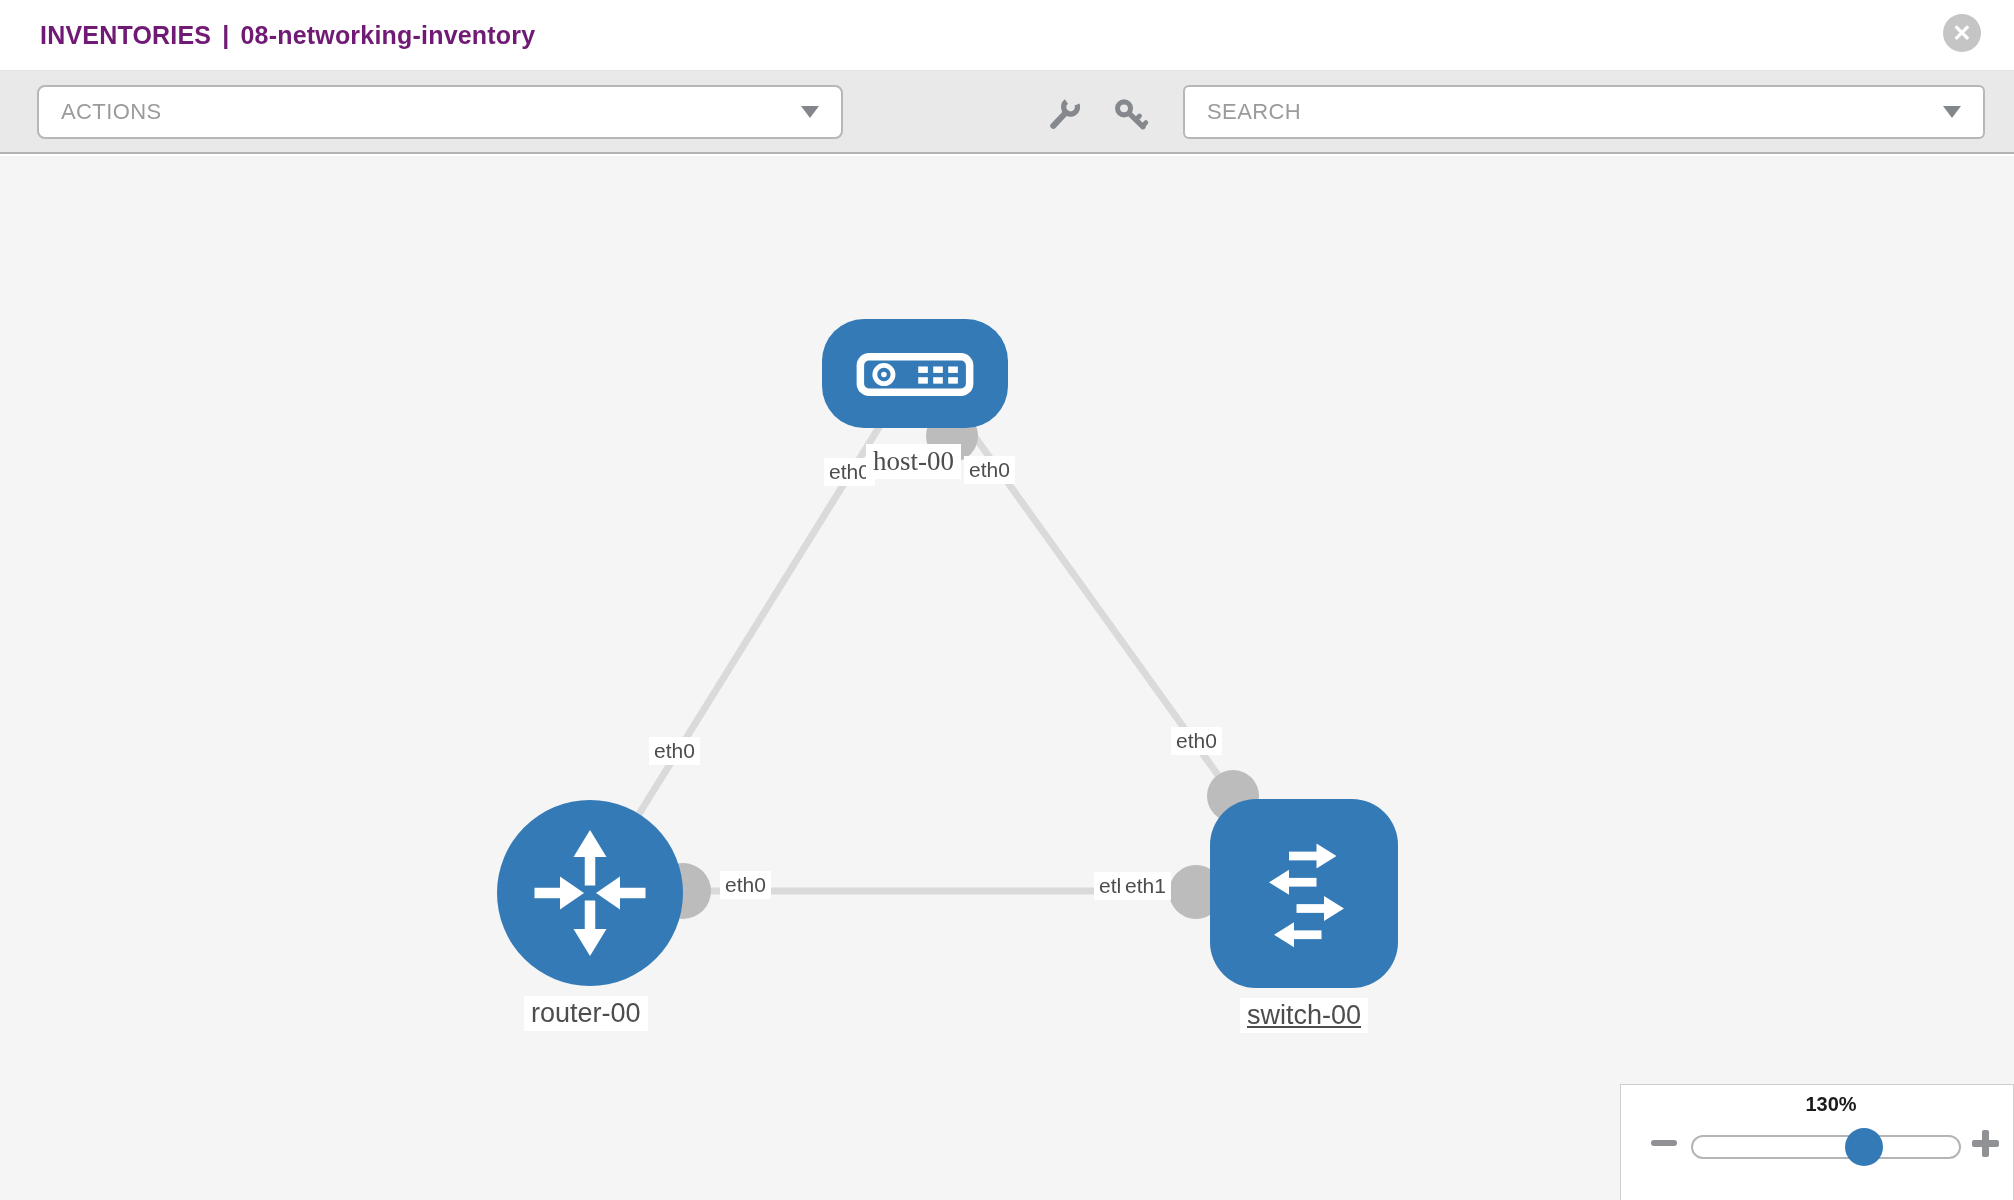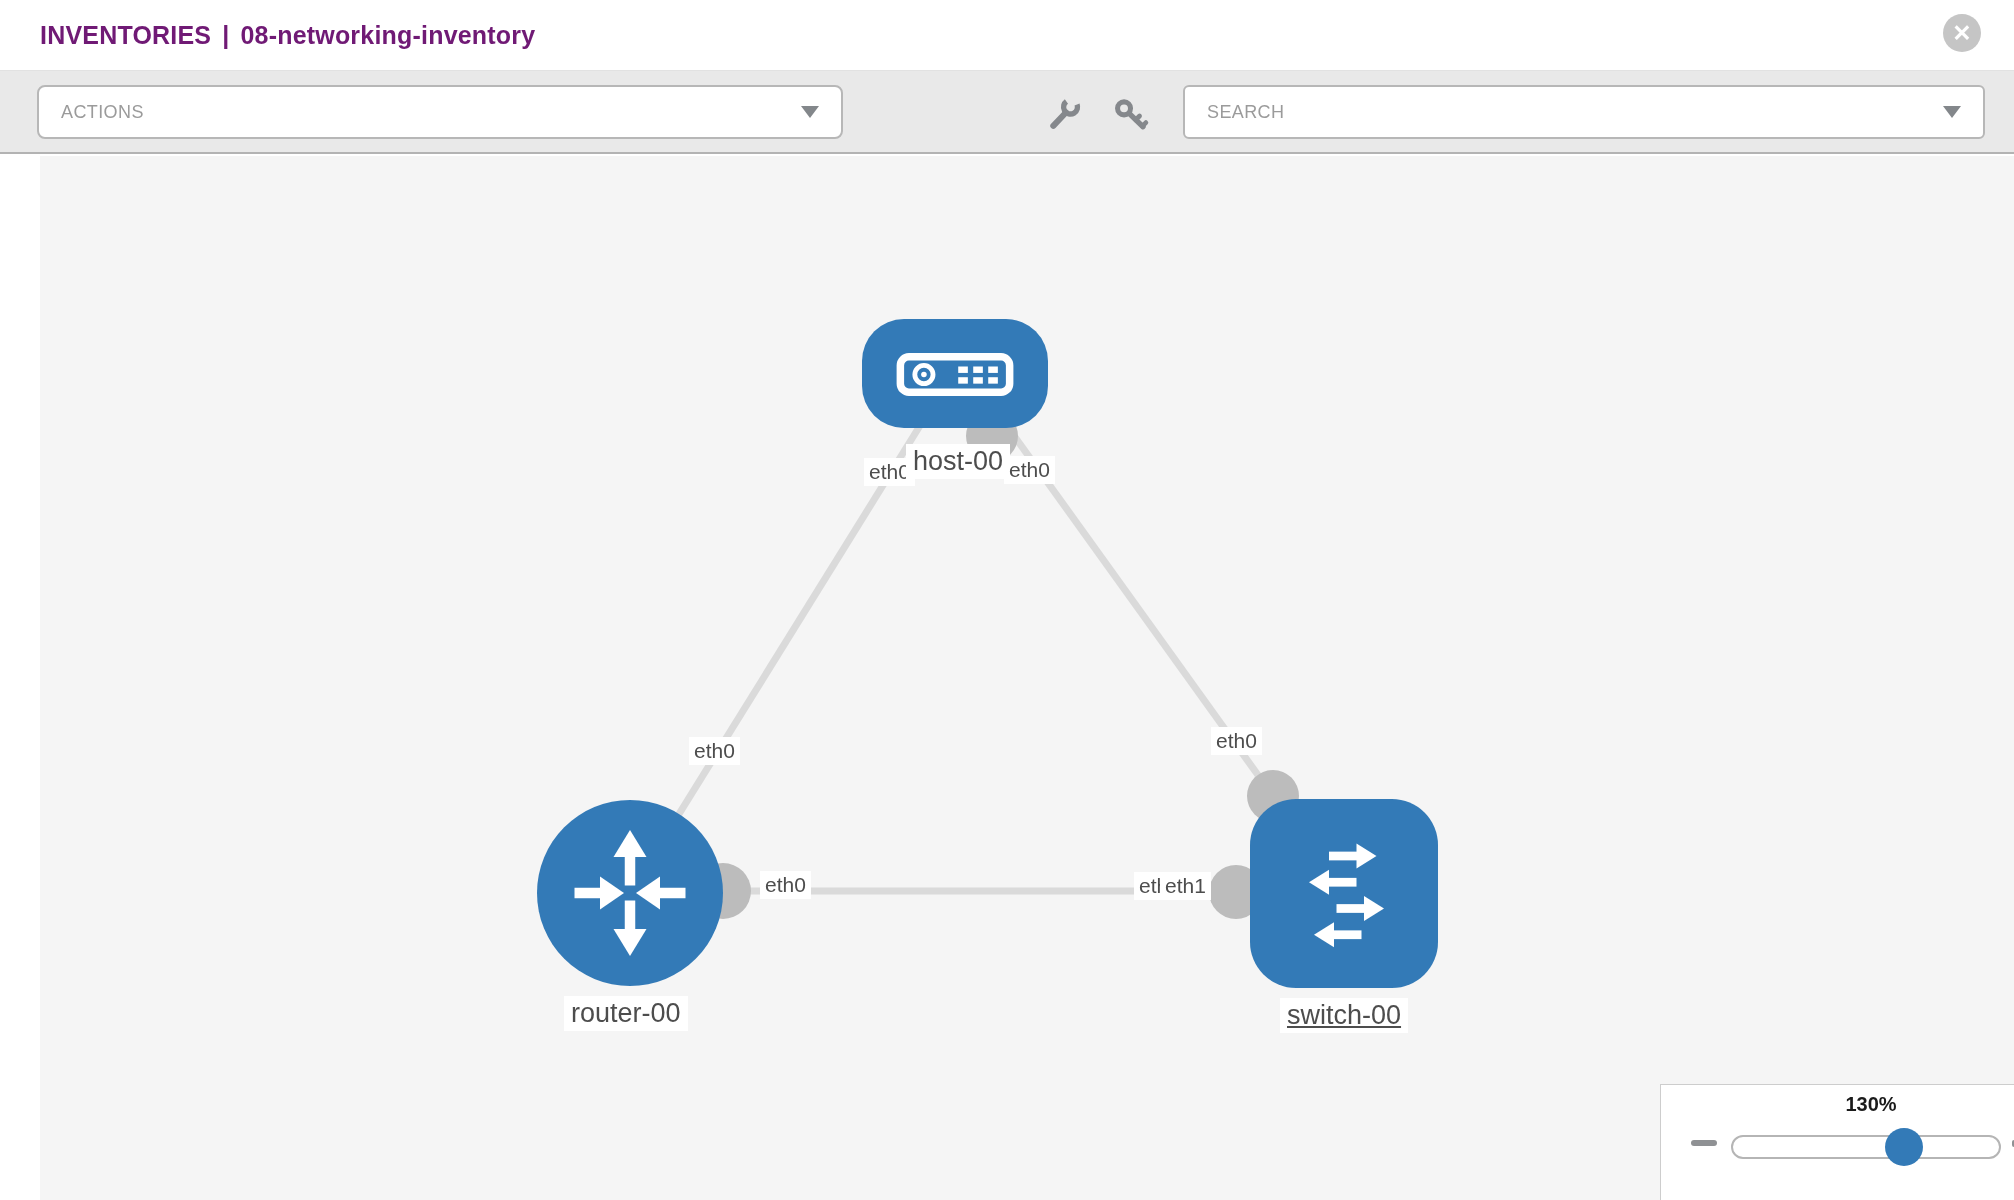--- a/index.html
+++ b/index.html
@@ -41,61 +41,60 @@
     border-bottom:2px solid #b3b3b3;
   }
   .dropdown {
     position:absolute; top:14px;
     height:54px;
     background:#ffffff;
     border:2px solid #b7b7b7;
     border-radius:8px;
     display:flex; align-items:center; justify-content:space-between;
     padding:0 22px;
-    font-size:18px; color:#9b9b9b;
+    font-size:22px; color:#9b9b9b;
     letter-spacing:0.4px;
     cursor:pointer;
   }
   .dropdown-actions { left:37px;  width:806px; }
   .dropdown-search  { left:1183px; width:802px;border-radius:6px; }
   .caret {
     width:0; height:0;
     border-left:9px solid transparent;
     border-right:9px solid transparent;
     border-top:12px solid #83878b;
   }
   .tool-icon-btn { position:absolute; top:25px; width:38px; height:38px; cursor:pointer; }
   .tool-icon-wrench { left:1046px; }
   .tool-icon-key   { left:1112px; }
   
   .canvas {
     position:absolute; left:0; top:156px; right:0; bottom:0;
     background:#f5f5f5;
-    margin-left:40px;
   }
   .links-layer { position:absolute; left:0; top:0; }
   .node {
     position:absolute;
     background:#337ab7;
     display:flex; align-items:center; justify-content:center;
     cursor:pointer;
   }
   .node-host   { left:822px;  top:163px; width:186px; height:109px; border-radius:42px; }
   .node-router { left:497px;  top:644px; width:186px; height:186px; border-radius:50%; }
   .node-switch { left:1210px; top:643px; width:188px; height:189px; border-radius:46px; }
   .lbl {
     position:absolute;
     background:#ffffff;
     color:#4d4d4d;
     line-height:1.15;
     white-space:nowrap;
   }
   .lbl-name { font-size:27px; padding:2px 7px; }
   .lbl-if   { font-size:21px; padding:2px 5px; }
-  .lbl-host-name   { left:866px;  top:288px; }
+  .lbl-host-name   { left:866px;  top:288px;font-family:Liberation Serif, serif; }
   .lbl-router-name { left:524px;  top:840px; }
   .lbl-switch-name { left:1240px; top:842px;text-decoration:underline; }
   .lbl-if-host-left    { left:824px;  top:302px; }
   .lbl-if-host-right   { left:964px;  top:300px; }
   .lbl-if-router-top   { left:649px;  top:581px; }
   .lbl-if-switch-top   { left:1171px; top:571px; }
   .lbl-if-router-right { left:720px;  top:715px; }
   .lbl-if-switch-back  { left:1094px; top:716px; }
   .lbl-if-switch-front { left:1120px; top:716px; }
   

